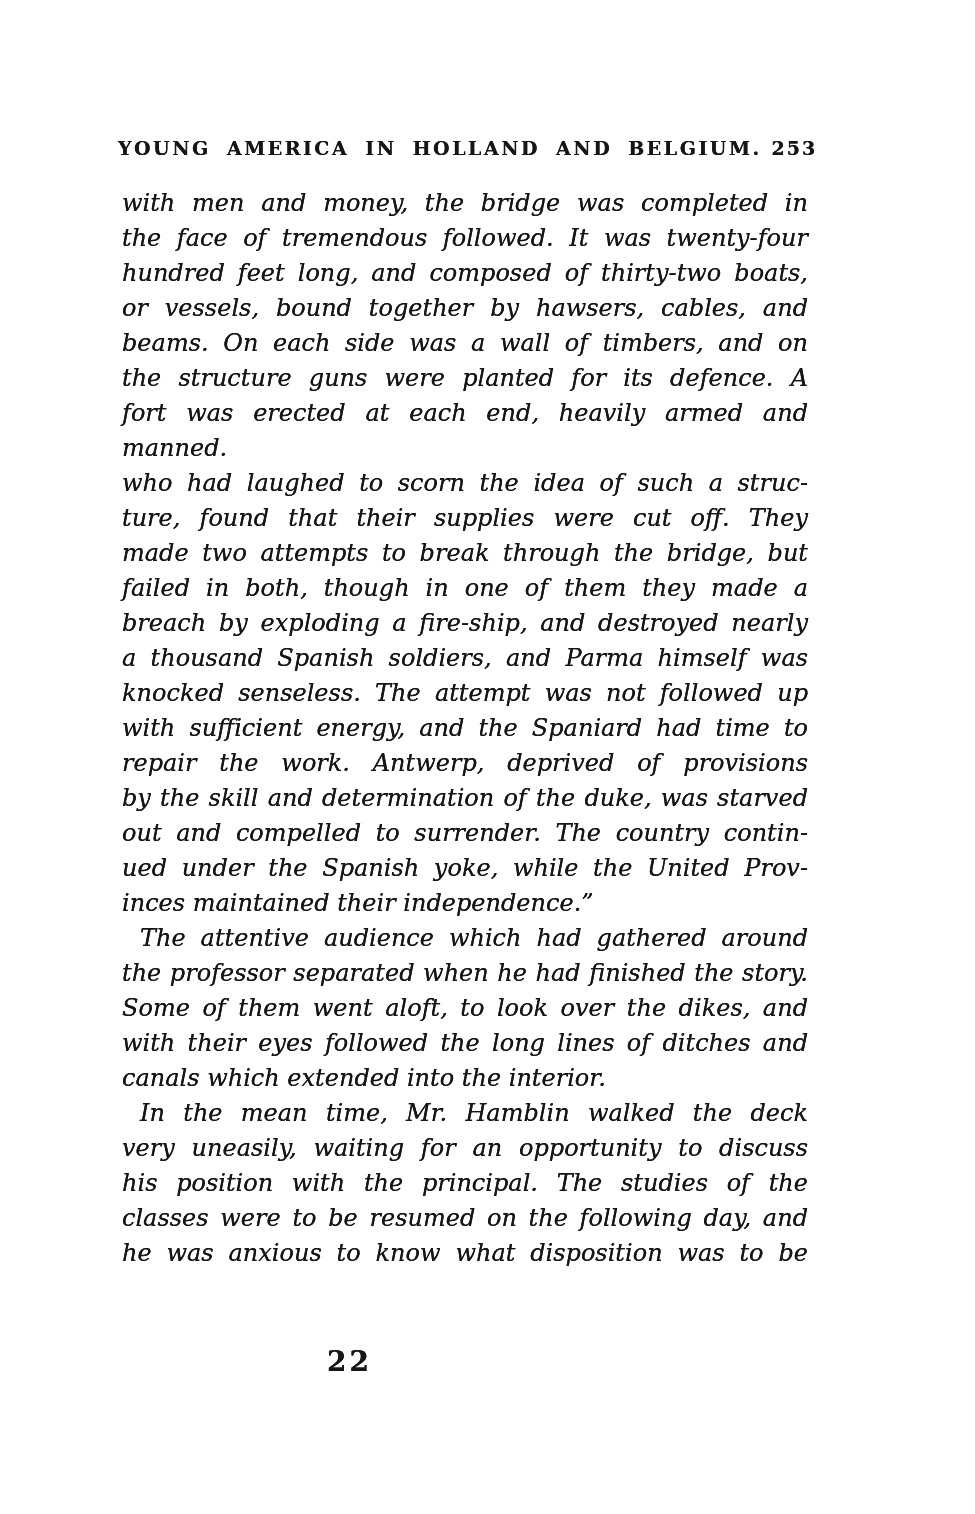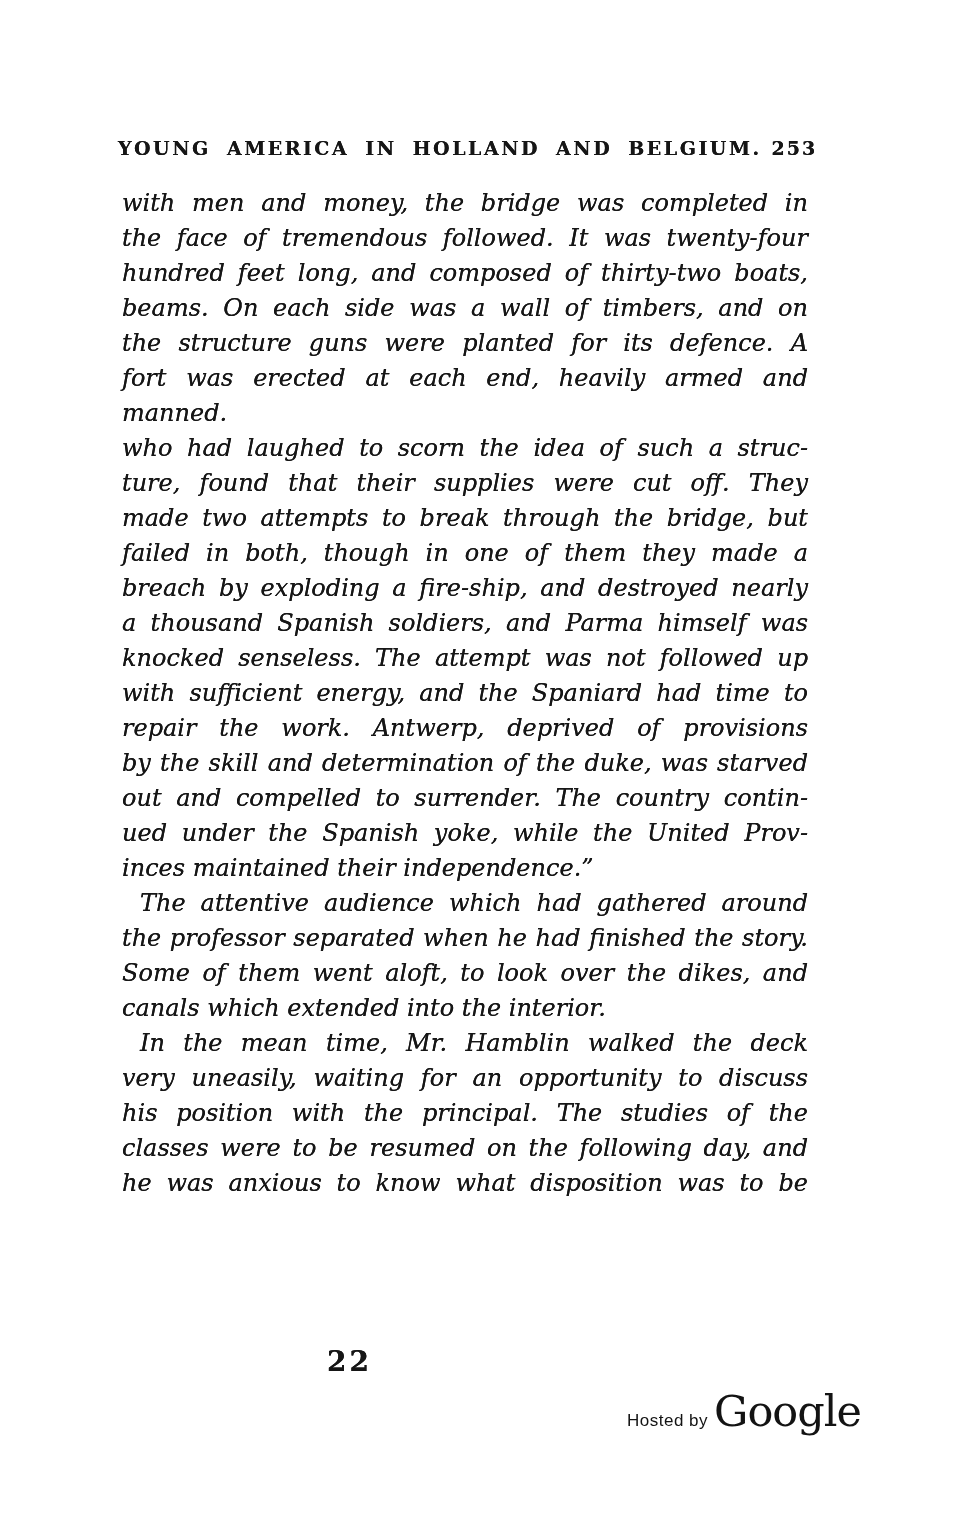--- a/index.html
+++ b/index.html
@@ -74,48 +74,46 @@
 <div class="page">
 
   <div class="running-head">
     <span>YOUNG AMERICA IN HOLLAND AND BELGIUM.</span><span class="pagenum">253</span>
   </div>
 
   <div class="body-text" id="body-text">
       <div class="line">with men and money, the bridge was completed in</div>
       <div class="line">the face of tremendous followed. It was twenty-four</div>
       <div class="line">hundred feet long, and composed of thirty-two boats,</div>
+      <div class="line">or vessels, bound together by hawsers, cables, and</div>
       <div class="line">beams. On each side was a wall of timbers, and on</div>
       <div class="line">the structure guns were planted for its defence. A</div>
       <div class="line">fort was erected at each end, heavily armed and</div>
       <div class="line natural">manned.</div>
       <div class="line">who had laughed to scorn the idea of such a struc-</div>
       <div class="line">ture, found that their supplies were cut off. They</div>
       <div class="line">made two attempts to break through the bridge, but</div>
       <div class="line">failed in both, though in one of them they made a</div>
       <div class="line">breach by exploding a fire-ship, and destroyed nearly</div>
       <div class="line">a thousand Spanish soldiers, and Parma himself was</div>
       <div class="line">knocked senseless. The attempt was not followed up</div>
       <div class="line">with sufficient energy, and the Spaniard had time to</div>
       <div class="line">repair the work. Antwerp, deprived of provisions</div>
       <div class="line">by the skill and determination of the duke, was starved</div>
       <div class="line">out and compelled to surrender. The country contin-</div>
       <div class="line">ued under the Spanish yoke, while the United Prov-</div>
       <div class="line natural">inces maintained their independence.”</div>
       <div class="line first-ind">The attentive audience which had gathered around</div>
       <div class="line">the professor separated when he had finished the story.</div>
       <div class="line">Some of them went aloft, to look over the dikes, and</div>
+      <div class="line">with their eyes followed the long lines of ditches and</div>
       <div class="line natural">canals which extended into the interior.</div>
       <div class="line first-ind">In the mean time, Mr. Hamblin walked the deck</div>
       <div class="line">very uneasily, waiting for an opportunity to discuss</div>
       <div class="line">his position with the principal. The studies of the</div>
       <div class="line">classes were to be resumed on the following day, and</div>
       <div class="line">he was anxious to know what disposition was to be</div>
     </div>
 
   <div class="signature">22</div>
 
-  <div class="watermark">
-    <span class="hosted">Hosted by</span>
-    <span class="glogo">Google</span>
-  </div>
 
 </div>
 
 </body></html>

